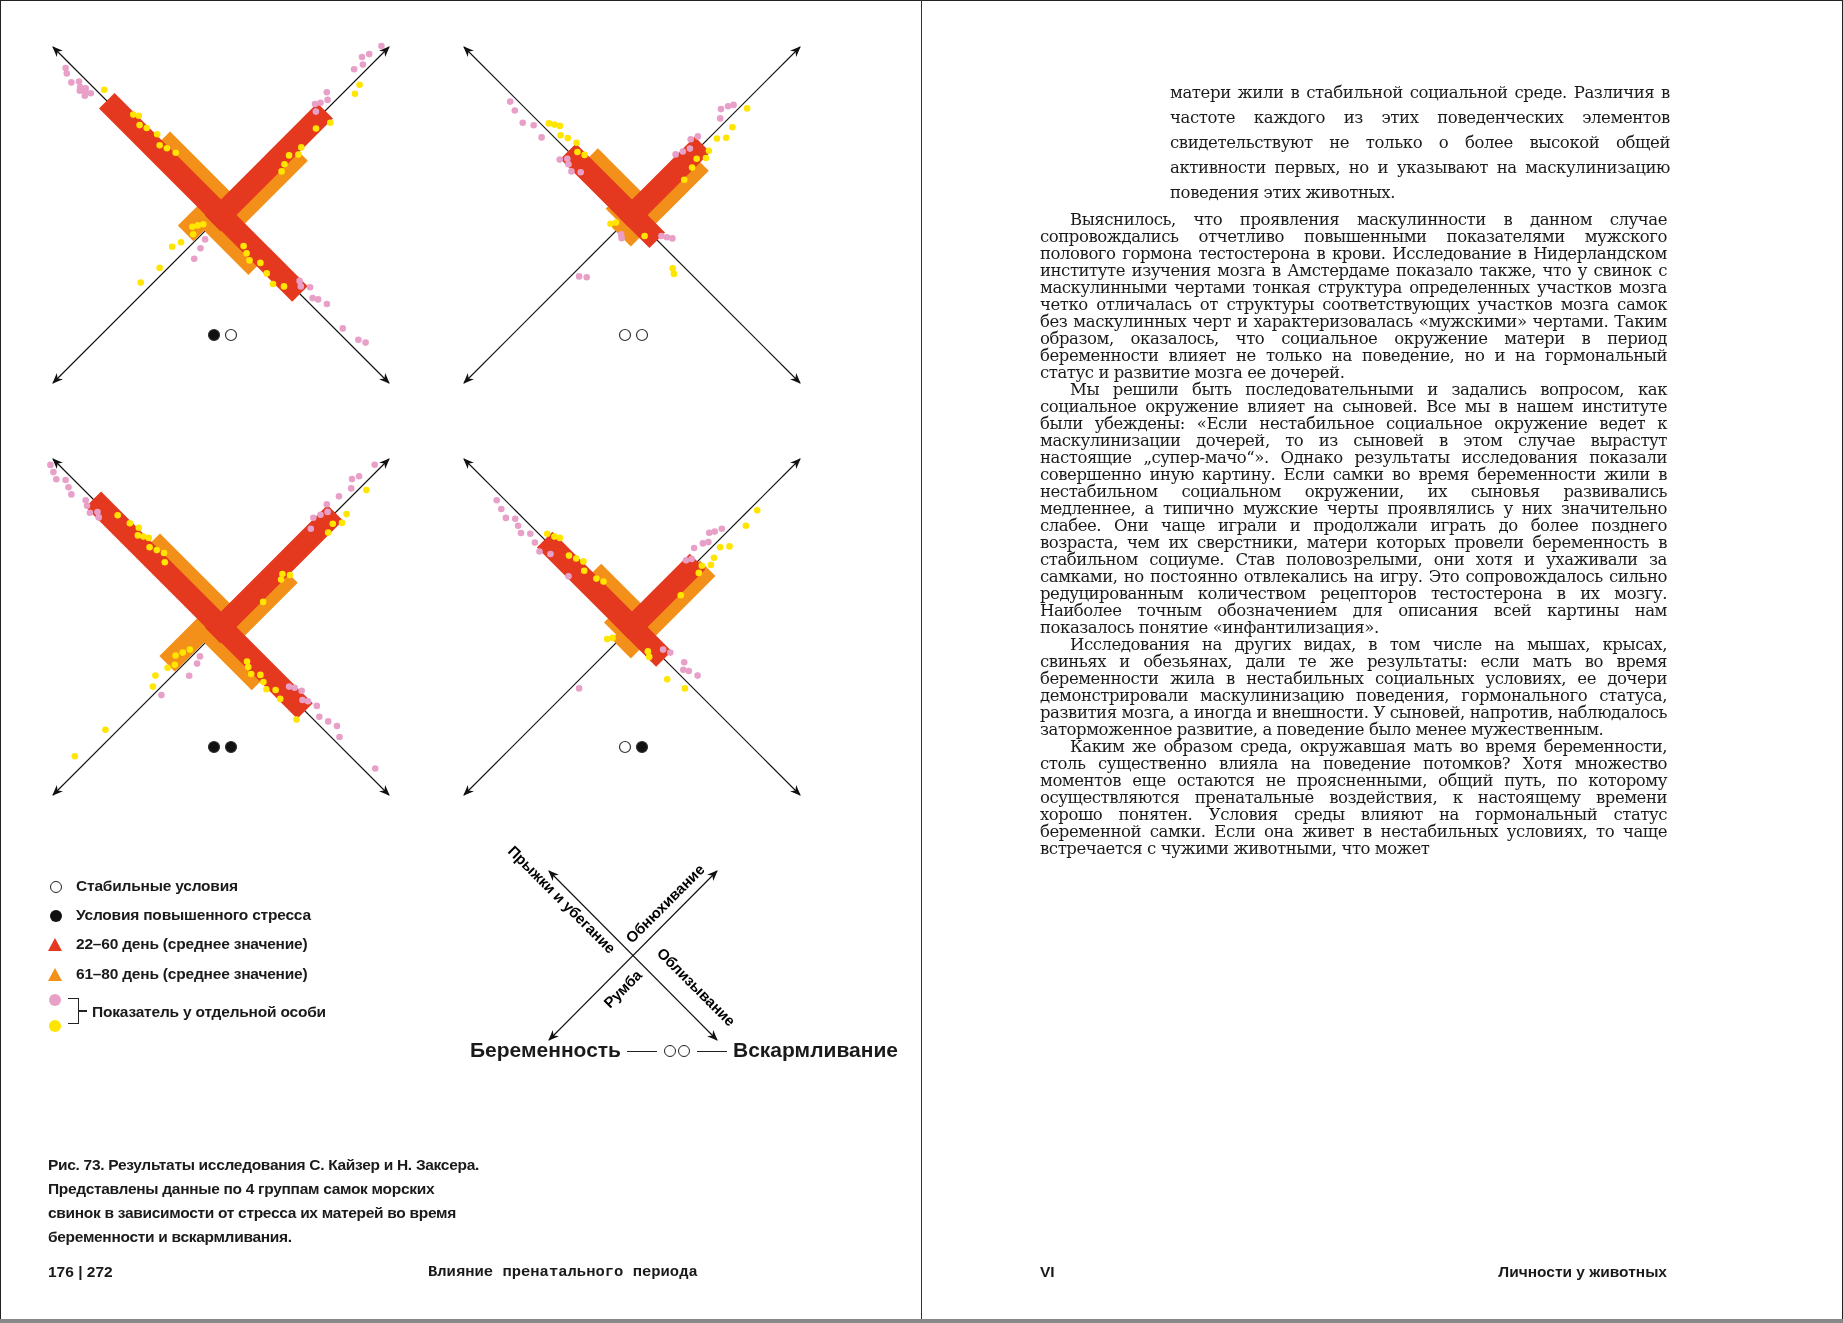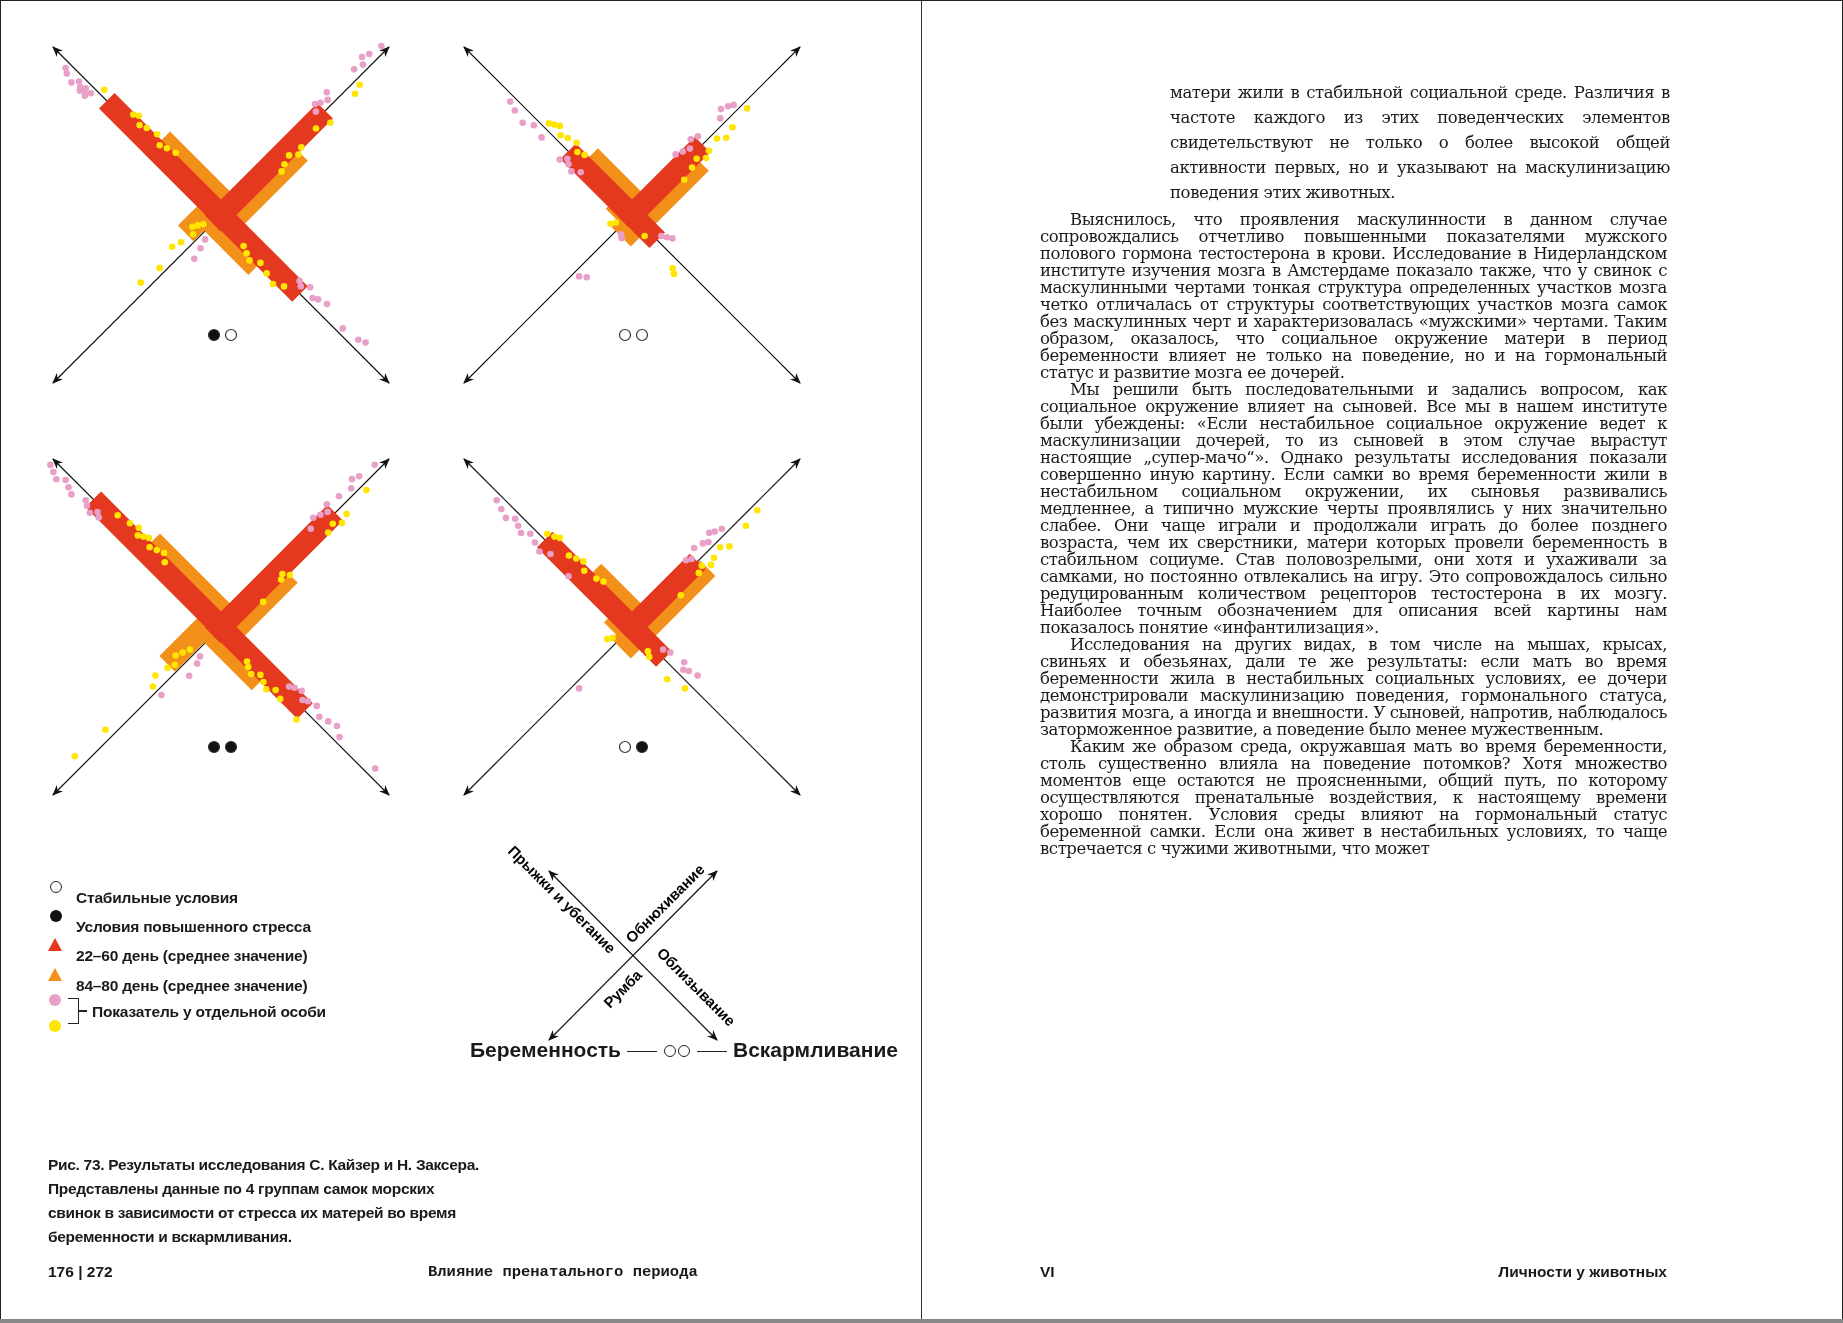--- a/index.html
+++ b/index.html
@@ -5,21 +5,21 @@
   html, body { margin:0; padding:0; }
   body { width:1843px; height:1323px; background:#ffffff; position:relative; overflow:hidden;
          font-family:"Liberation Sans", sans-serif; color:#1a1a1a; }
   .frame { position:absolute; left:0; top:0; width:1841px; height:1321px; border:1px solid #222; }
   .divider { position:absolute; left:921px; top:0; width:1px; height:1323px; background:#333; }
   .bottom-bar { position:absolute; left:0; top:1319px; width:1843px; height:4px; background:#888; }
   svg.charts { position:absolute; left:0; top:0; }
   .legend { position:absolute; left:48px; top:872px; }
   .legend-item { position:absolute; left:0; height:20px; white-space:nowrap; font-size:15.5px; font-weight:bold; letter-spacing:-0.2px; }
   .legend-item .mk { position:absolute; left:0; top:3px; width:14px; height:14px; }
-  .legend-item .txt { position:absolute; left:28px; top:12px; }
+  .legend-item .txt { position:absolute; left:28px; top:0; }
   .circle-open { border:1.5px solid #222; border-radius:50%; width:10px!important; height:10px!important; left:2px!important; top:4px!important; box-sizing:content-box; }
   .circle-fill { background:#111; border-radius:50%; width:12px!important; height:12px!important; left:2px!important; top:4px!important; }
   .tri { width:0!important; height:0!important; border-left:7px solid transparent; border-right:7px solid transparent; border-bottom:13px solid; left:0!important; top:3px!important;}
   .dot { border-radius:50%; width:12px!important; height:12px!important; left:1px!important; }
   .bracket { position:absolute; left:20px; top:4px; width:10px; height:24px; border:1.5px solid #222; border-left:none; }
   .bracket-tick { position:absolute; left:31px; top:16px; width:8px; height:1.5px; background:#222; }
   .caption { position:absolute; left:48px; top:1153px; width:440px; font-size:15.5px; font-weight:bold; line-height:24px; letter-spacing:-0.3px; }
   .footer-left { position:absolute; left:48px; top:1263px; font-size:15.5px; font-weight:bold; }
   .footer-center { position:absolute; left:428px; top:1263px; font-size:15.5px; font-weight:bold;font-family:Liberation Mono, monospace; }
   .footer-roman { position:absolute; left:1040px; top:1263px; font-size:15.5px; font-weight:bold; }
@@ -358,21 +358,21 @@
   <div class="legend-item" style="top:34px">
     <span class="mk circle-fill"></span>
     <span class="txt">Условия повышенного стресса</span>
   </div>
   <div class="legend-item" style="top:63px">
     <span class="mk tri" style="border-bottom-color:#e4381f"></span>
     <span class="txt">22–60 день (среднее значение)</span>
   </div>
   <div class="legend-item" style="top:93px">
     <span class="mk tri" style="border-bottom-color:#f39019"></span>
-    <span class="txt">84–80 день (среднее значение)</span>
+    <span class="txt">61–80 день (среднее значение)</span>
   </div>
   <div class="legend-item" style="top:122px;height:40px;">
     <span class="mk dot" style="background:#e8a0c8;top:0px"></span>
     <span class="mk dot" style="background:#ffe500;top:26px"></span>
     <span class="bracket"></span>
     <span class="bracket-tick"></span>
     <span class="txt" style="left:44px;top:9px">Показатель у отдельной особи</span>
   </div>
 </div>
 

